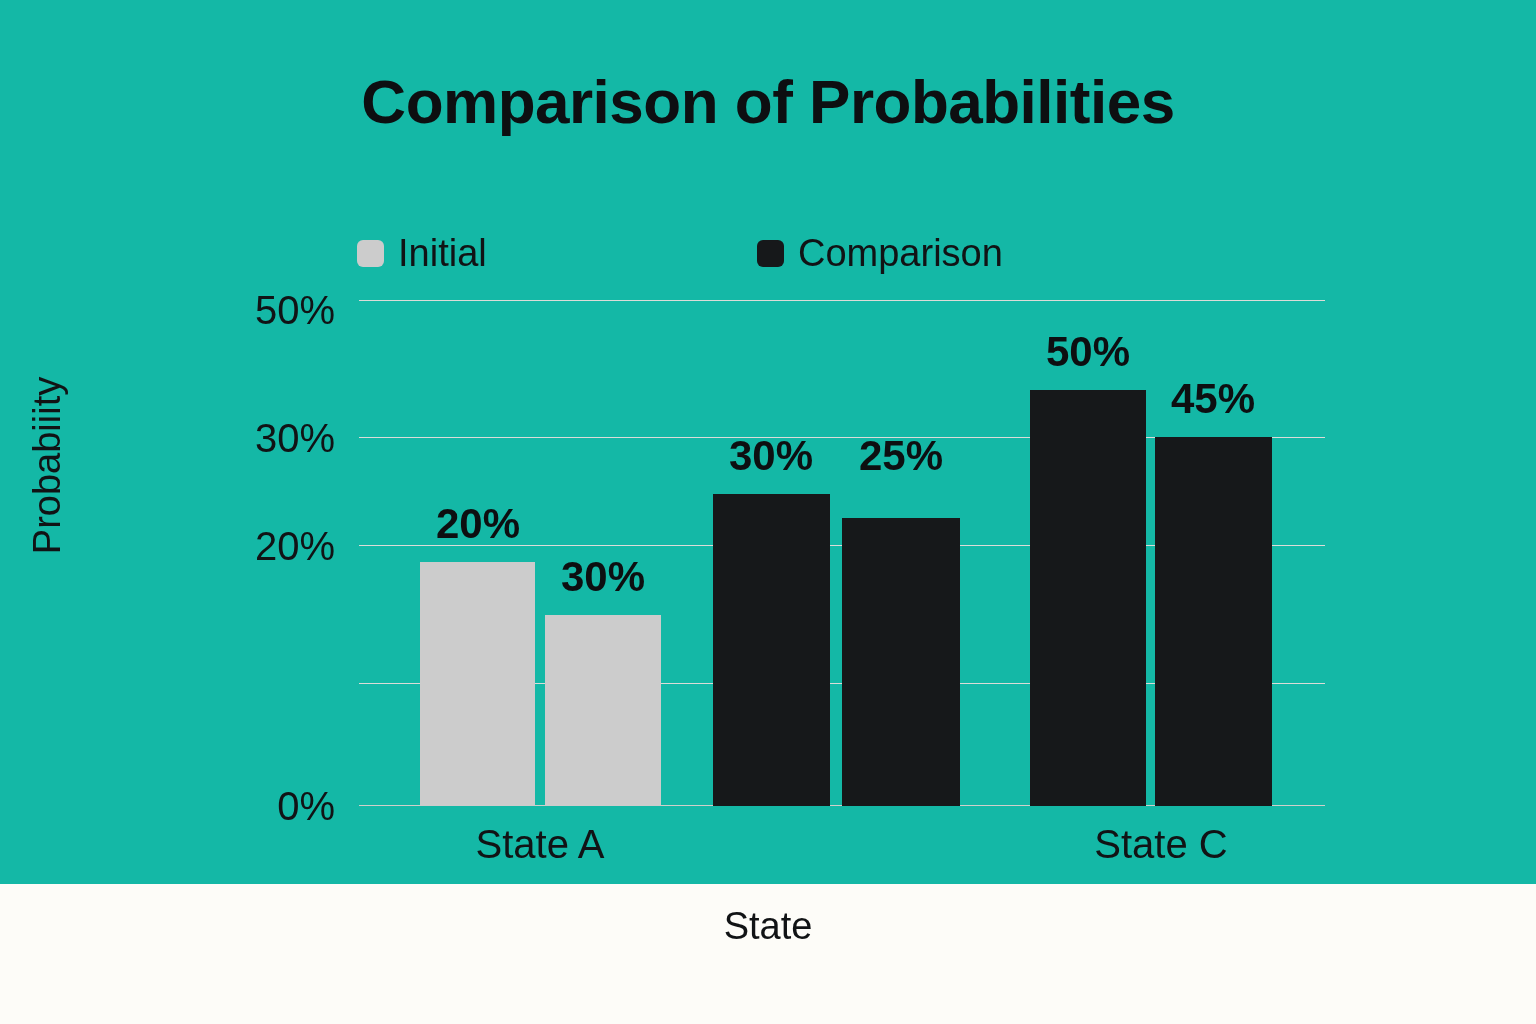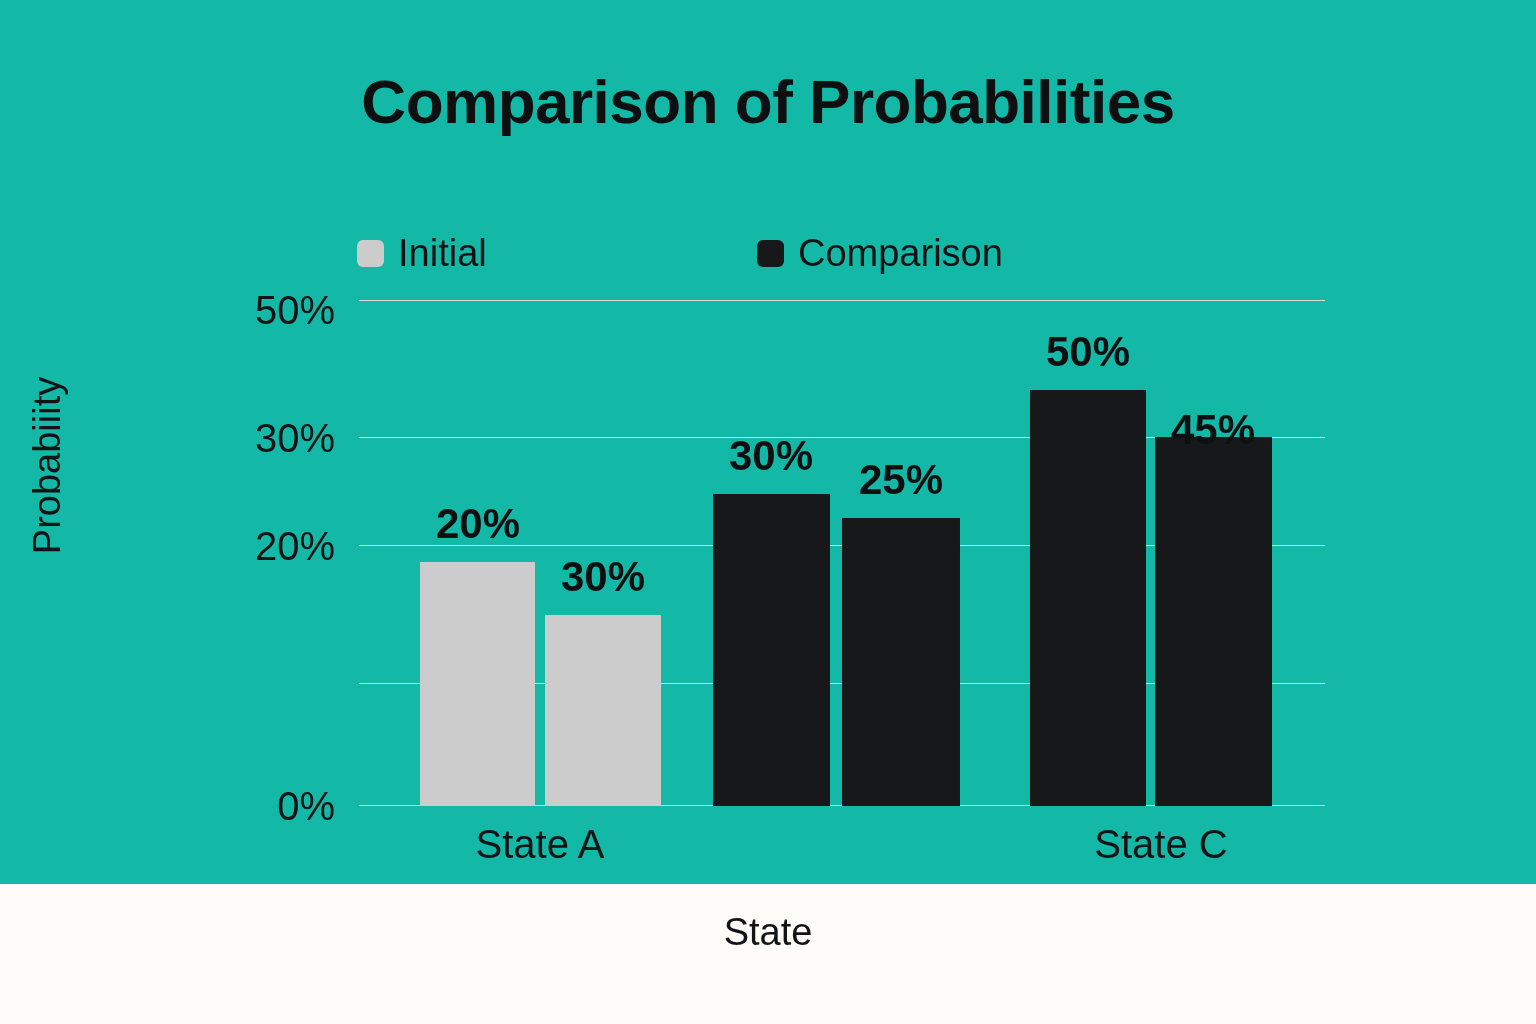--- a/index.html
+++ b/index.html
@@ -139,21 +139,20 @@
   }
   #x-axis-title {
     position: absolute;
     left: 0;
     top: 905px;
     width: 1536px;
     text-align: center;
     font-size: 38px;
     color: #111315;
     white-space: nowrap;
-    margin-top: 6px;
   }
 </style>
 </head>
 <body>
 
 <div id="figure">
 
   <div id="chart-title">Comparison of Probabilities</div>
 
   <div id="legend">
@@ -187,22 +186,22 @@
     <div class="bar" style="left:354px; width:117px; height:312px; background:#16181a;"></div>
     <div class="bar" style="left:483px; width:118px; height:288px; background:#16181a;"></div>
 
     <div class="bar" style="left:671px; width:116px; height:416px; background:#16181a;"></div>
     <div class="bar" style="left:796px; width:117px; height:369px; background:#16181a;"></div>
   </div>
 
   <div class="bar-value-label" style="left:398px; top:500px; width:160px;">20%</div>
   <div class="bar-value-label" style="left:523px; top:553px; width:160px;">30%</div>
   <div class="bar-value-label" style="left:691px; top:432px; width:160px;">30%</div>
-  <div class="bar-value-label" style="left:821px; top:456px; width:160px;">25%</div>
+  <div class="bar-value-label" style="left:821px; top:432px; width:160px;">25%</div>
   <div class="bar-value-label" style="left:1008px; top:328px; width:160px;">50%</div>
-  <div class="bar-value-label" style="left:1133px; top:375px; width:160px;margin-top:31px;">45%</div>
+  <div class="bar-value-label" style="left:1133px; top:375px; width:160px;">45%</div>
 
   <div class="xtick" style="left:380px;">State A</div>
   <div class="xtick" style="left:1001px;">State C</div>
 
   <div id="x-axis-title">State</div>
 
 </div>
 
 </body></html>

